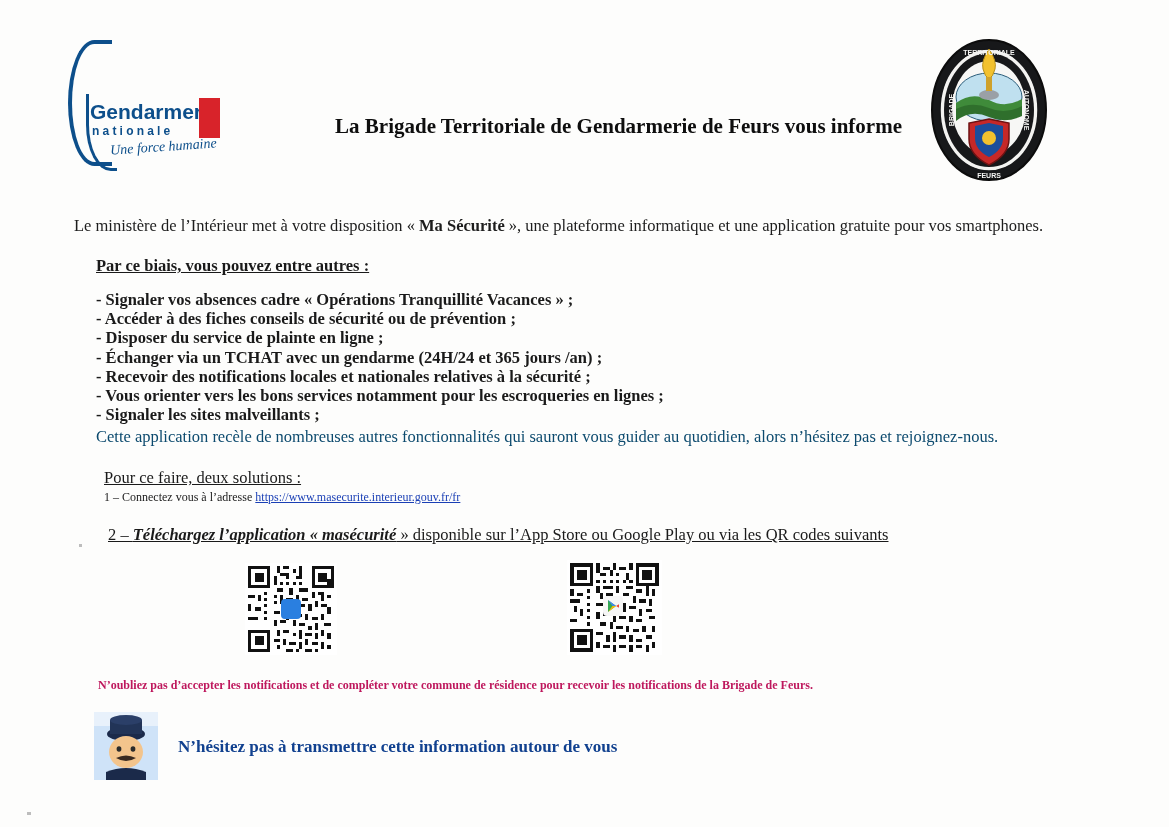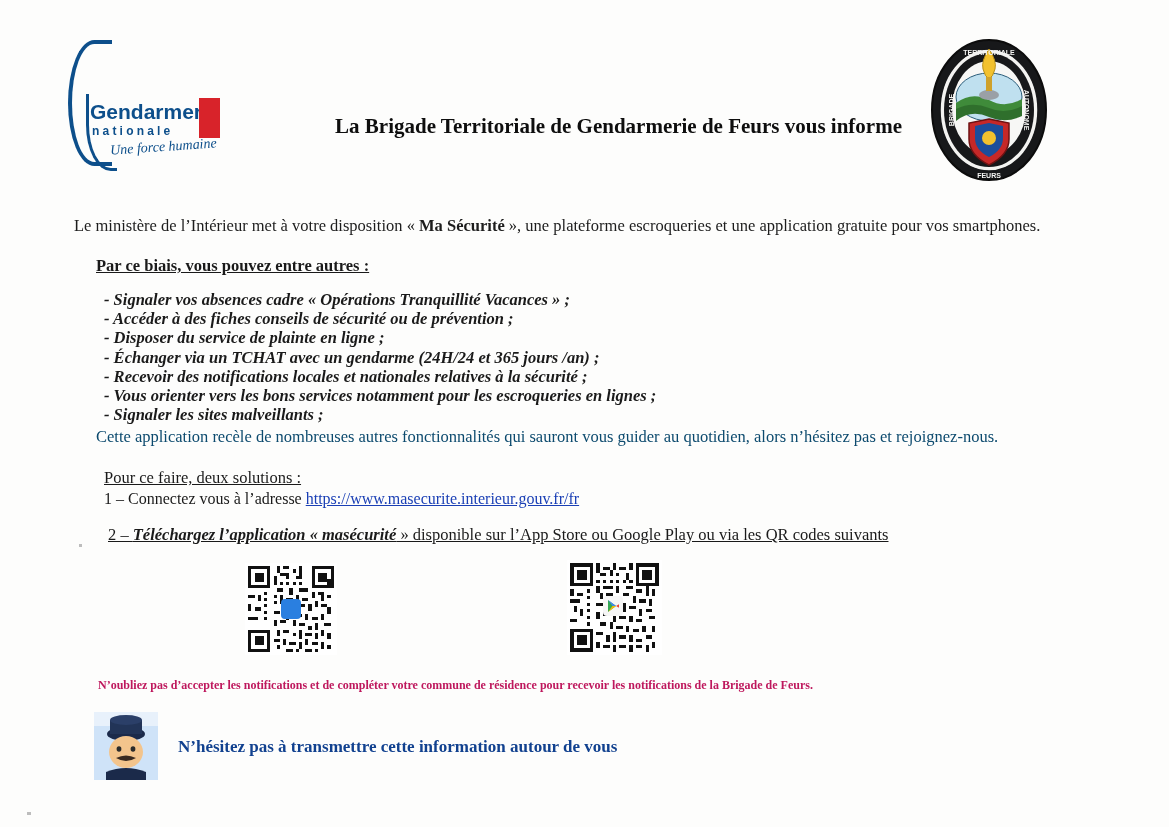--- a/index.html
+++ b/index.html
@@ -138,23 +138,22 @@
     width: 960px;
   }
   .list-head {
     font-size: 16.5px;
     font-weight: bold;
     text-decoration: underline;
     margin-bottom: 14px;
   }
   .list-block ul {
     list-style: none;
-    margin: 8px;
+    margin: 0;
     padding: 0;
-    font-style: italic;
   }
   .list-block li {
     font-size: 16.5px;
     font-weight: bold;
     line-height: 19.2px;
     white-space: nowrap;
   }
 
   .red-note {
     position: absolute;
@@ -170,21 +169,21 @@
     left: 104px;
     top: 468px;
     width: 1000px;
   }
   .how-head {
     font-size: 16.5px;
     text-decoration: underline;
     margin-bottom: 2px;
   }
   .how-line1 {
-    font-size: 16px;
+    font-size: 12px;
   }
   .how-link {
     color: #1a3fb5;
     text-decoration: underline;
   }
   .how-line2 {
     position: absolute;
     left: 4px;
     top: 57px;
     font-size: 16.5px;
@@ -313,21 +312,21 @@
           <text x="22" y="78" text-anchor="middle">BRIGADE</text>
         </g>
         <g font-family="Liberation Sans, sans-serif" font-size="7" fill="#f4f4f2" font-weight="bold" transform="rotate(90 98 75)">
           <text x="98" y="78" text-anchor="middle">AUTONOME</text>
         </g>
       </svg>
     </div>
   </div>
 
   <div class="intro">
-    <span>Le ministère de l’Intérieur met à votre disposition « </span><b>Ma Sécurité</b><span> », une plateforme escroqueries et une application gratuite pour vos smartphones.</span>
+    <span>Le ministère de l’Intérieur met à votre disposition « </span><b>Ma Sécurité</b><span> », une plateforme informatique et une application gratuite pour vos smartphones.</span>
   </div>
 
   <div class="list-block">
     <div class="list-head">Par ce biais, vous pouvez entre autres :</div>
     <ul>
       <li>- Signaler vos absences cadre « Opérations Tranquillité Vacances » ;</li>
       <li>- Accéder à des fiches conseils de sécurité ou de prévention ;</li>
       <li>- Disposer du service de plainte en ligne ;</li>
       <li>- Échanger via un TCHAT avec un gendarme (24H/24 et 365 jours /an) ;</li>
       <li>- Recevoir des notifications locales et nationales relatives à la sécurité ;</li>

